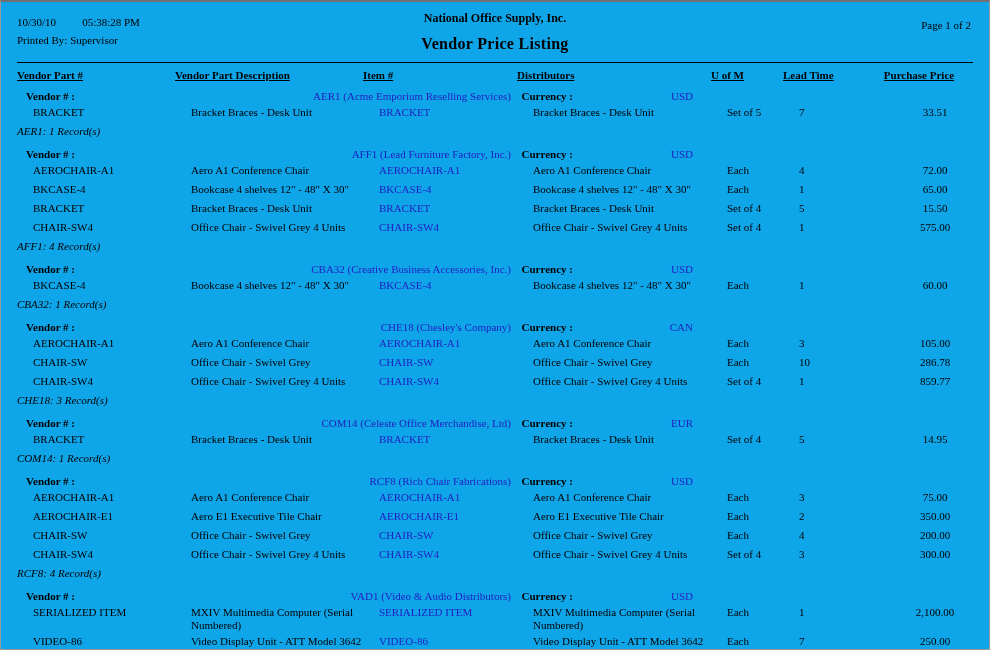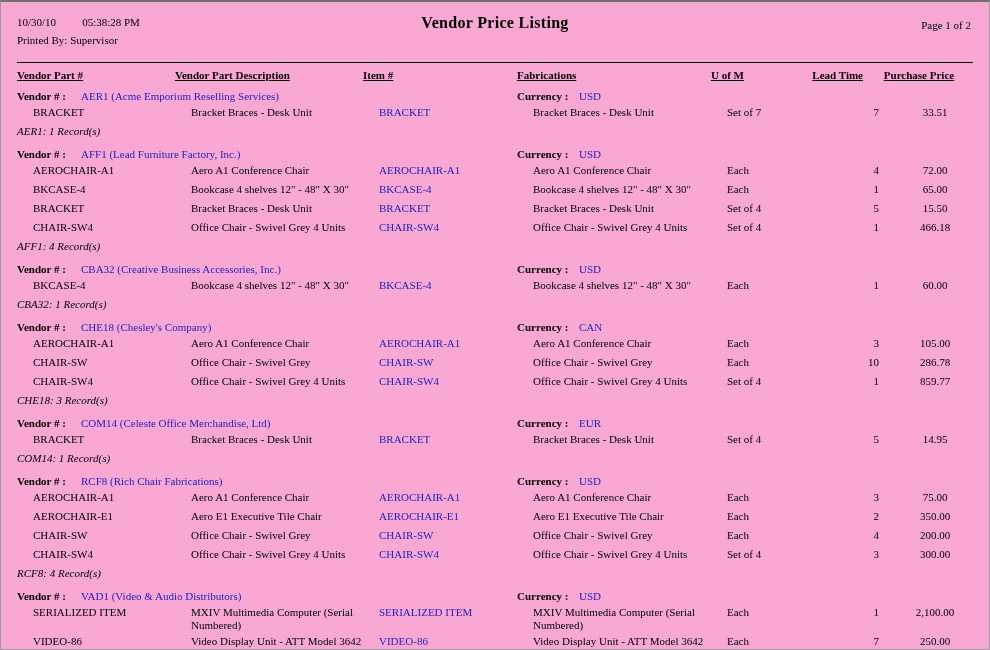--- a/index.html
+++ b/index.html
@@ -1,87 +1,88 @@
 <!DOCTYPE html>
 <html style="--blue: #2222c0;"><head>
 <meta charset="utf-8">
 <style>
   html,body{margin:0;padding:0;background:#e8e8e8;}
   .page{
-    width:990px;height:650px;box-sizing:border-box;background:#f9a8d4;
+    width:990px;height:650px;box-sizing:border-box;background:#0ea5e9;
     border:1px solid #9a9a9a;border-top:2px solid #707070;
     font-family:"Liberation Serif", serif;font-size:11px;color:#000;
     padding:8px 16px 0 16px;overflow:hidden;position:relative;
   }
   .report-header{position:relative;height:48px;}
   .rh-left{position:absolute;left:0;top:3px;line-height:18px;}
   .rh-time{margin-left:26px;}
   .rh-center{position:absolute;left:0;right:0;top:1px;text-align:center;}
   .company{font-weight:bold;font-size:12px;}
-  .title{font-weight:bold;font-size:16px;margin-top:3px;letter-spacing:.3px;}
+  .title{font-weight:bold;font-size:16px;margin-top:9px;letter-spacing:.3px;}
   .rh-right{position:absolute;right:2px;top:9px;}
   .header-rule{border-top:1.5px solid #000;margin-top:4px;}
   .cols{display:flex;align-items:flex-start;line-height:13px;}
   .cell{flex:0 0 auto;box-sizing:border-box;padding-right:6px;overflow:hidden;}
   .c1{width:158px}.c2{width:188px}.c3{width:154px}.c4{width:194px}.c5{width:72px}
-  .c6{width:80px;text-align:right;padding-right:0}
+  .c6{width:80px;padding-right:0}
   .c7{width:112px;text-align:center;padding-right:0}
   .gh1{width:64px}.gh2{width:436px}.gh3{width:62px}.gh4{width:120px}
   .bold{font-weight:bold}
   .blue{color:var(--blue,#2222c0)}
   .col-headers{padding-top:6px;padding-bottom:5px;}
   .col-headers .cell{font-weight:bold;text-decoration:underline;}
   .group{margin-bottom:8px;}
-  .group-header{padding-top:3px;}
+  .group-header{padding-top:3px;text-align:right;}
   .row{padding-top:3px;min-height:16px;margin-left:16px;}
   .group-footer{padding-top:3px;font-style:italic;}
 </style>
 </head>
 <body>
 
 <div class="page">
   <div class="report-header">
     <div class="rh-left">
       <div>
         <span>10/30/10</span><span class="rh-time">05:38:28 PM</span>
       </div>
       <div>Printed By: Supervisor</div>
     </div>
     <div class="rh-center">
+      <div class="company">National Office Supply, Inc.</div>
       <div class="title">Vendor Price Listing</div>
     </div>
     <div class="rh-right">Page 1 of  2</div>
   </div>
 
   <div class="header-rule"></div>
 
   <div class="cols col-headers" id="col-headers">
       <span class="cell c1">Vendor Part #</span>
       <span class="cell c2">Vendor Part Description</span>
       <span class="cell c3">Item #</span>
-      <span class="cell c4">Fabrications</span>
+      <span class="cell c4">Distributors</span>
       <span class="cell c5">U of M</span>
       <span class="cell c6">Lead Time</span>
       <span class="cell c7">Purchase Price</span>
     </div>
 
   <div id="groups">
       <div class="group">
         <div class="cols group-header">
           <span class="cell gh1 bold">Vendor # :</span>
           <span class="cell gh2 blue">AER1 (Acme Emporium Reselling Services)</span>
           <span class="cell gh3 bold">Currency :</span>
           <span class="cell gh4 blue">USD</span>
         </div>
         <div class="cols row">
           <span class="cell c1">BRACKET</span>
           <span class="cell c2">Bracket Braces - Desk Unit</span>
           <span class="cell c3 blue">BRACKET</span>
           <span class="cell c4">Bracket Braces - Desk Unit</span>
-          <span class="cell c5">Set of 7</span>
+          <span class="cell c5">Set of 5</span>
           <span class="cell c6">7</span>
           <span class="cell c7">33.51</span>
         </div>
         <div class="group-footer">AER1: 1 Record(s)</div>
       </div>
       <div class="group">
         <div class="cols group-header">
           <span class="cell gh1 bold">Vendor # :</span>
           <span class="cell gh2 blue">AFF1 (Lead Furniture Factory, Inc.)</span>
           <span class="cell gh3 bold">Currency :</span>
@@ -114,21 +115,21 @@
           <span class="cell c6">5</span>
           <span class="cell c7">15.50</span>
         </div>
         <div class="cols row">
           <span class="cell c1">CHAIR-SW4</span>
           <span class="cell c2">Office Chair - Swivel Grey 4 Units</span>
           <span class="cell c3 blue">CHAIR-SW4</span>
           <span class="cell c4">Office Chair - Swivel Grey 4 Units</span>
           <span class="cell c5">Set of 4</span>
           <span class="cell c6">1</span>
-          <span class="cell c7">466.18</span>
+          <span class="cell c7">575.00</span>
         </div>
         <div class="group-footer">AFF1: 4 Record(s)</div>
       </div>
       <div class="group">
         <div class="cols group-header">
           <span class="cell gh1 bold">Vendor # :</span>
           <span class="cell gh2 blue">CBA32 (Creative Business Accessories, Inc.)</span>
           <span class="cell gh3 bold">Currency :</span>
           <span class="cell gh4 blue">USD</span>
         </div>

